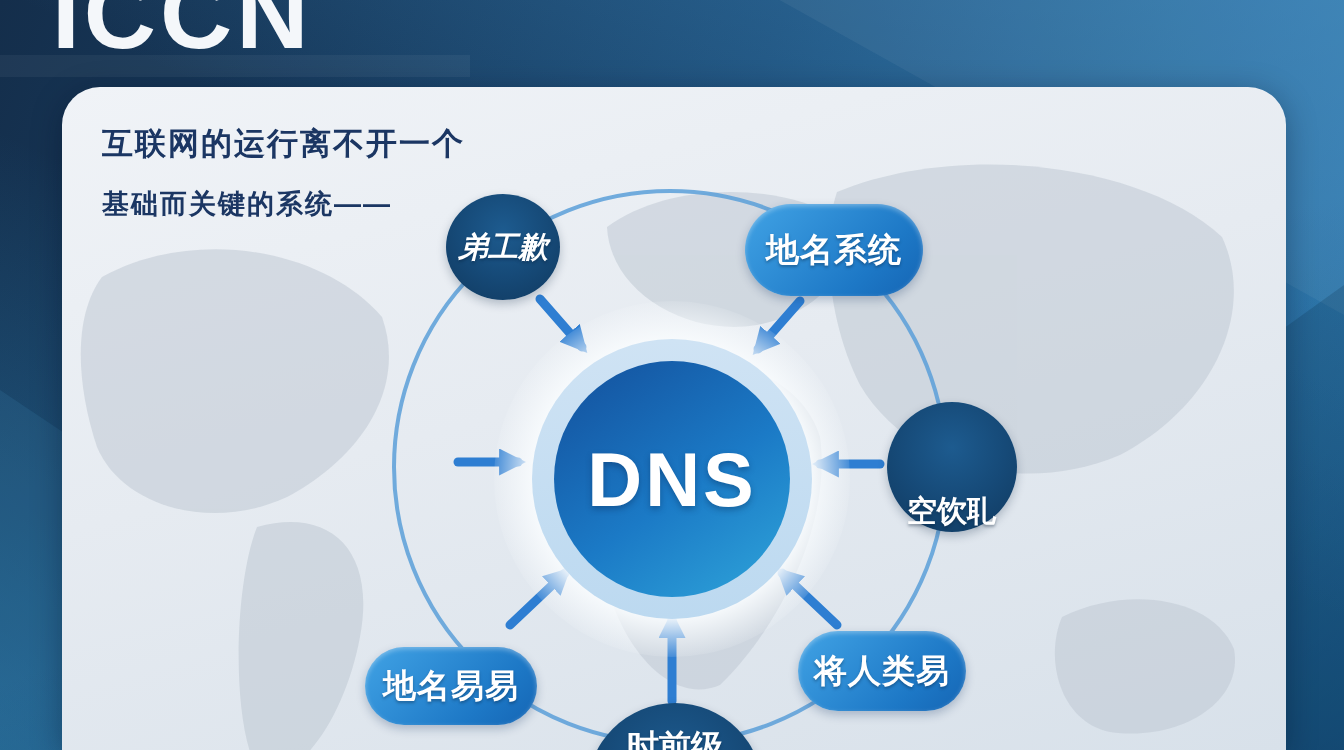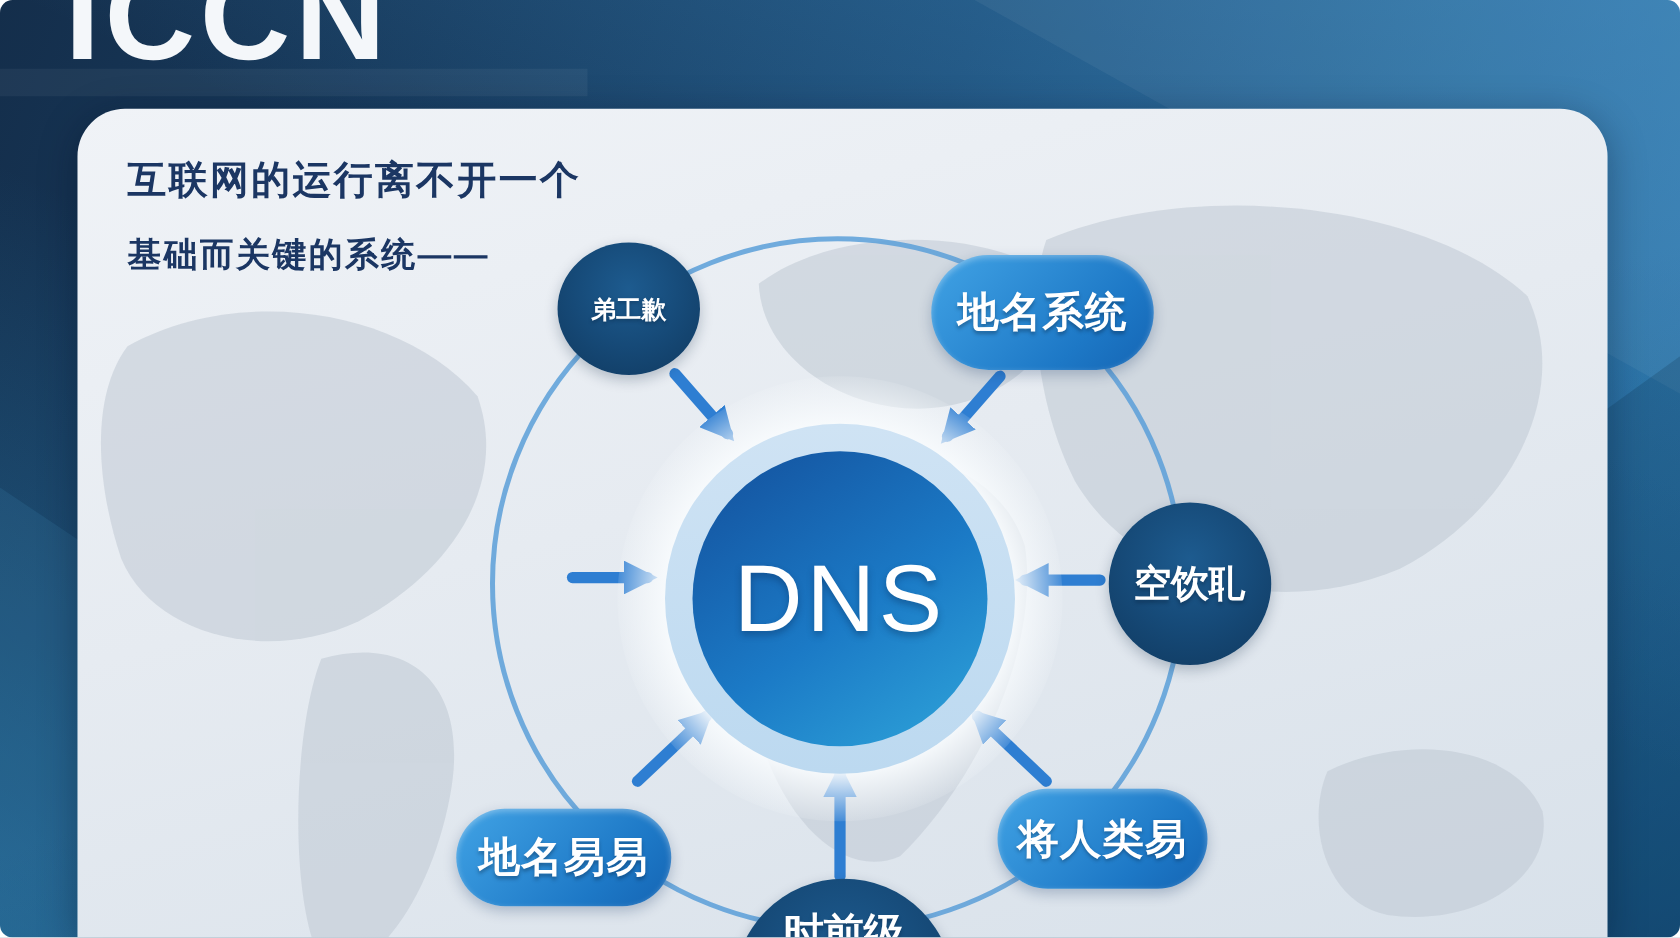--- a/index.html
+++ b/index.html
@@ -5,21 +5,20 @@
   * { margin:0; padding:0; box-sizing:border-box; }
   html,body { width:1344px; height:750px; overflow:hidden; }
   body { font-family:"Liberation Sans","DejaVu Sans",sans-serif; }
 
   .page { position:relative; width:1344px; height:750px; overflow:hidden;
     background:
       linear-gradient(25deg, rgba(10,50,85,0) 55%, rgba(70,150,205,0.45) 100%),
       linear-gradient(160deg, rgba(8,30,55,0) 55%, rgba(6,48,86,0.55) 100%),
       linear-gradient(205deg, rgba(20,100,150,0) 55%, rgba(50,150,205,0.45) 100%),
       linear-gradient(112deg, #142e4b 0%, #1b4a74 48%, #2d7db4 100%);
-    border-radius: 10px;
   }
   .facet { position:absolute; inset:0; pointer-events:none; }
   .facet.f1 { background:rgba(255,255,255,0.05); clip-path:polygon(58% 0, 100% 0, 100% 42%); }
   .facet.f2 { background:rgba(90,185,235,0.10); clip-path:polygon(0 52%, 0 100%, 40% 100%); }
   .facet.f3 { background:rgba(2,22,45,0.16); clip-path:polygon(100% 38%, 100% 100%, 52% 100%); }
 
   
   .logo { position:absolute; left:52px; top:-44px; color:#f4f7fa;
     font-size:100px; font-weight:800; letter-spacing:4px; }
   .header-sub { position:absolute; left:284px; top:6px; color:#f4f7fa;
@@ -43,39 +42,39 @@
 
   
   .node { position:absolute; z-index:4; display:flex; align-items:center; justify-content:center;
     color:#fff; font-weight:800; text-shadow:0 2px 3px rgba(5,25,50,0.35); }
   .node.dark { background:radial-gradient(circle at 50% 35%, #1d5b8f 0%, #164a78 50%, #10395f 100%);
     box-shadow:0 4px 10px rgba(10,35,65,0.25); }
   .node.pill { border-radius:60px;
     background:linear-gradient(135deg,#41a3e5 0%, #1d78c6 70%, #1565b4 100%);
     box-shadow:inset 0 2px 5px rgba(255,255,255,0.35), 0 4px 10px rgba(10,45,90,0.25); }
 
-  .n-topleft  { left:384px; top:107px; width:114px; height:106px; border-radius:50%; font-size:20px; }
+  .n-topleft  { left:384px; top:107px; width:114px; height:106px; border-radius:50%; font-size:30px;font-style:italic; }
   .n-topright { left:683px; top:117px; width:178px; height:92px;  font-size:33px; letter-spacing:1px; }
   .n-left     { left:264px; top:321px; width:126px; height:126px; border-radius:50%; font-size:30px; }
-  .n-right    { left:825px; top:315px; width:130px; height:130px; border-radius:50%; font-size:30px; }
+  .n-right    { left:825px; top:315px; width:130px; height:130px; border-radius:50%; font-size:30px;align-items:flex-end; }
   .n-botleft  { left:303px; top:544px; width:172px; height:78px;  font-size:33px; letter-spacing:1px;margin-top:16px; }
   .n-botright { left:736px; top:544px; width:168px; height:80px;  font-size:33px; letter-spacing:1px; }
   .n-bottom   { left:525px; top:616px; width:176px; height:176px; border-radius:50%;
                 font-size:32px; align-items:flex-start; padding-top:22px; }
 
   
   .dns-wrap { position:absolute; z-index:3; left:450px; top:232px; width:320px; height:320px; }
   .dns-glow { position:absolute; inset:-18px; border-radius:50%;
     background:radial-gradient(circle, rgba(248,251,253,0.95) 55%, rgba(248,251,253,0) 73%); }
   .dns-halo { position:absolute; inset:20px; border-radius:50%;
     background:linear-gradient(180deg,#cfe3f4 0%,#bcd9f0 100%); }
   .dns-core { position:absolute; inset:42px; border-radius:50%;
     background:linear-gradient(145deg,#14539f 5%, #1b7ac6 55%, #2fa5da 100%);
     display:flex; align-items:center; justify-content:center; }
-  .dns-core span { color:#fff; font-size:76px; font-weight:400; letter-spacing:3px;
+  .dns-core span { color:#fff; font-size:76px; font-weight:700; letter-spacing:3px;
     text-shadow:0 3px 6px rgba(5,35,75,0.35); }
 </style>
 </head>
 <body>
 
 <div class="page">
   <div class="facet f1"></div>
   <div class="facet f2"></div>
   <div class="facet f3"></div>
 

